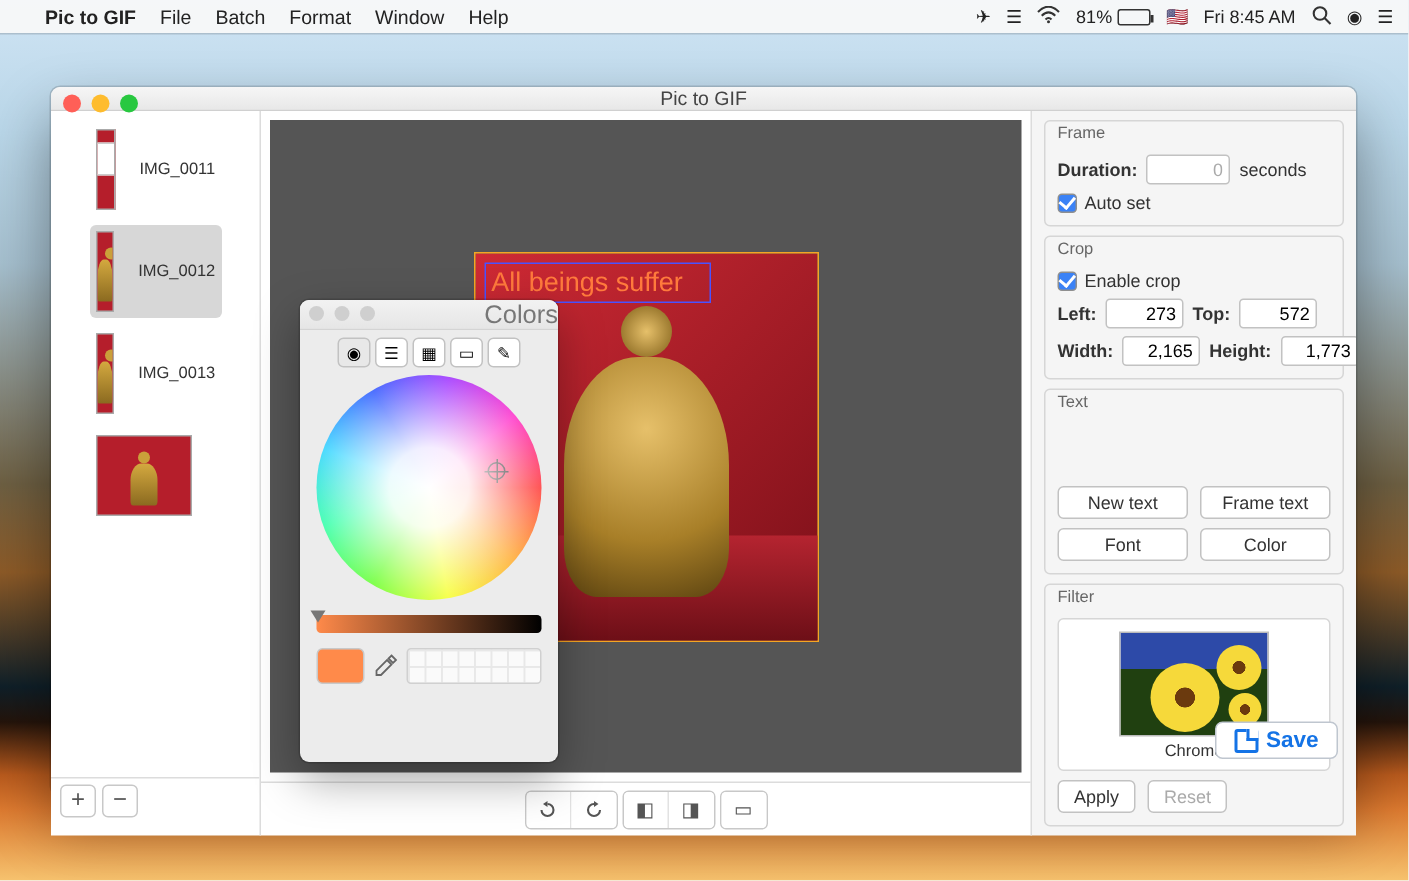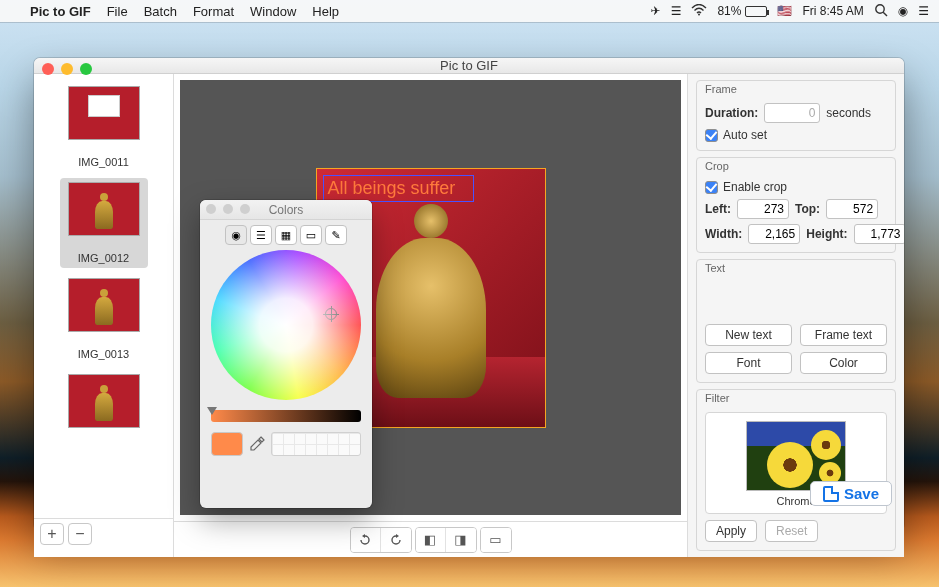--- a/index.html
+++ b/index.html
@@ -53,21 +53,21 @@
   .titlebar-title { font-size: 13px; color: #444; }
 
   .window-body { flex:1; display:flex; }
 
   
   .thumbs {
     width: 140px; background:#fff; border-right:1px solid #dcdcdc;
     display:flex; flex-direction:column; align-items:center;
     padding:8px 0; gap:6px; overflow:hidden;
   }
-  .thumb { width:88px; display:flex; flex-direction:column; align-items:center; gap:16px; padding:4px; border-radius:4px;}
+  .thumb { width:88px; display:flex; flex-direction:row; align-items:center; gap:16px; padding:4px; border-radius:4px;}
   .thumb.selected{ background:#d7d7d7;}
   .thumb-img { width:72px; height:54px; border:1px solid #aaa; background:#b51e2b;
     display:flex; align-items:center; justify-content:center; position:relative; overflow:hidden;}
   .thumb-img.card::before{content:""; width:30px; height:20px; background:#fff; border:1px solid #ccc; position:absolute; top:8px;}
   .statue{ width:18px; height:28px; background:linear-gradient(#d4a93f,#8b6a20); border-radius:40% 40% 10% 10%; position:relative; top:6px;}
   .statue::before{content:""; position:absolute; top:-8px; left:5px; width:8px; height:8px; background:#caa03a; border-radius:50%;}
   .thumb-label{font-size:11px; color:#333;}
 
   .thumb-footer{ margin-top:auto; width:100%; border-top:1px solid #dcdcdc; padding:4px 6px; display:flex; gap:4px;}
   .sqbtn{ width:24px; height:22px; border:1px solid #c8c8c8; background:#fff; border-radius:4px; display:flex; align-items:center; justify-content:center; font-size:16px; color:#555; cursor:pointer;}
@@ -115,21 +115,21 @@
   .save-btn{ display:flex; align-items:center; gap:5px; color:#1473e6; font-size:15px; font-weight:600; border:1px solid #bfc6cf; background:#fff; border-radius:5px; padding:3px 12px; cursor:pointer;}
   .save-icon{width:16px;height:16px;border:2px solid #1473e6; border-radius:2px; position:relative;}
   .save-icon::before{content:""; position:absolute; top:-2px; right:-2px; width:6px; height:6px; background:#fff; border-left:2px solid #1473e6; border-bottom:2px solid #1473e6;}
 
   
   .colors-panel{
     position:absolute; left:200px; top:200px; width:172px; height:308px;
     background:#ececec; border-radius:6px; box-shadow:0 12px 30px rgba(0,0,0,0.35),0 0 0 1px rgba(0,0,0,0.15);
     display:flex; flex-direction:column;
   }
-  .colors-title{height:20px; position:relative; display:flex; align-items:center; justify-content:center; font-size:12px; color:#777; border-bottom:1px solid #d4d4d4; background:linear-gradient(#f2f2f2,#e6e6e6); border-radius:6px 6px 0 0;}
+  .colors-title{height:20px; position:relative; display:flex; align-items:center; justify-content:flex-end; font-size:17px; color:#777; border-bottom:1px solid #d4d4d4; background:linear-gradient(#f2f2f2,#e6e6e6); border-radius:6px 6px 0 0;}
   .colors-title .traffic{left:6px; top:4px;}
   .colors-title .tl{width:10px;height:10px; background:#cfcfcf;}
   .picker-tabs{ display:flex; justify-content:center; gap:3px; padding:5px 6px;}
   .picker-tab{ width:22px; height:20px; border:1px solid #c2c2c2; border-radius:4px; background:#fff; display:flex; align-items:center; justify-content:center; font-size:11px;}
   .picker-tab.active{background:#e8e8e8;}
   .wheel-wrap{flex:1; display:flex; flex-direction:column; align-items:center; padding:0 10px;}
   .wheel{ width:150px; height:150px; border-radius:50%; position:relative;
     background: conic-gradient(from 90deg, #ff5050,#ffb347,#f7ff47,#7bff47,#47ffb0,#47d9ff,#476bff,#a847ff,#ff47d0,#ff5050);
   }
   .wheel::after{content:""; position:absolute; inset:0; border-radius:50%; background:radial-gradient(circle,#ffffff 0%, rgba(255,255,255,0.9) 25%, rgba(255,255,255,0) 72%);}

